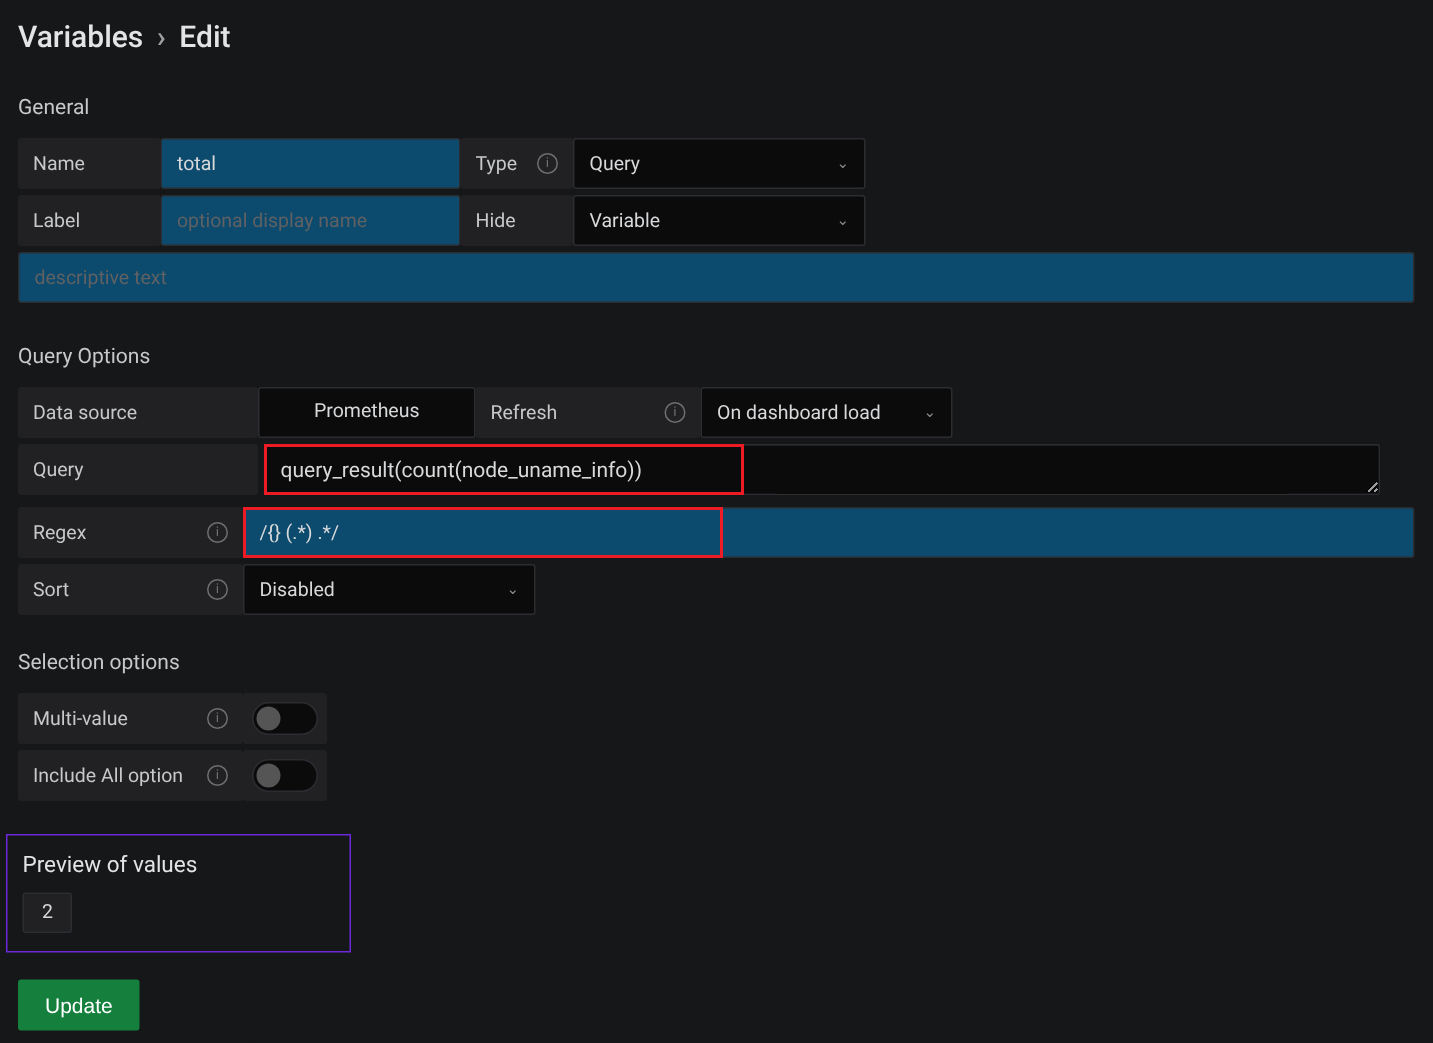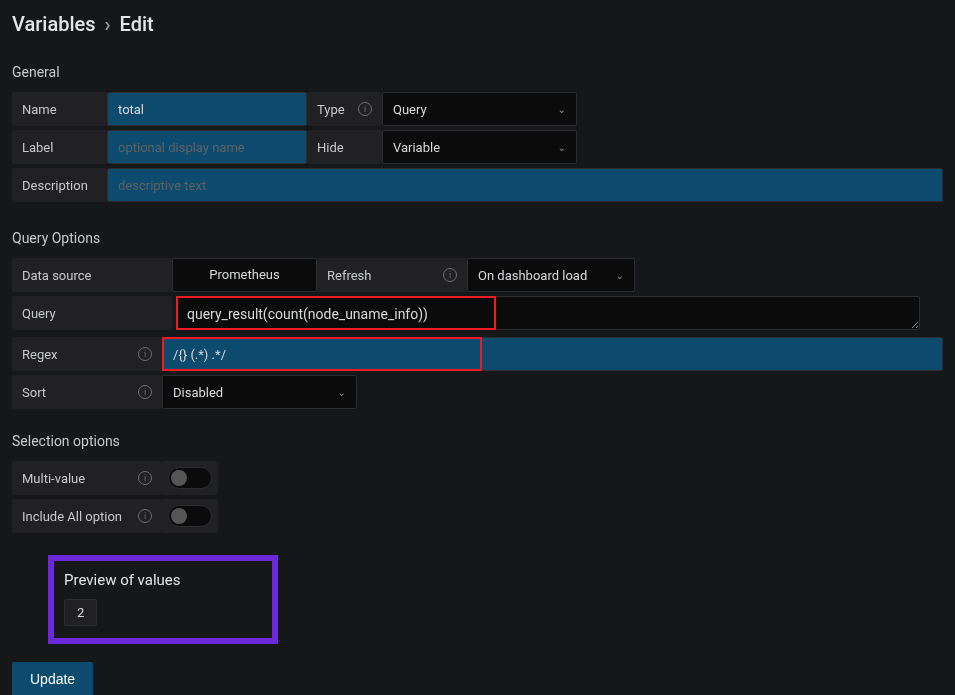--- a/index.html
+++ b/index.html
@@ -120,25 +120,24 @@
     color: #d8d9da;
     padding: 8px 10px;
     border-radius: 2px;
     font-family: inherit;
     font-size: 14px;
     resize: both;
     height: 34px;
     line-height: 18px;
   }
   .highlight-box {
-    border: 6px solid #6d28d9;
+    border: 1px solid #6d28d9;
     padding: 10px 6px 12px 10px;
     display: inline-block;
     margin-top: 8px;
-    margin-left: 44px;
   }
 
   .toggle {
     width: 44px; height: 22px;
     background: #0b0b0c;
     border: 1px solid #2c2d31;
     border-radius: 11px;
     position: relative;
     cursor: pointer;
     margin: 6px;
@@ -162,21 +161,21 @@
     background: #212124;
     border: 1px solid #2c2d31;
     color: #d8d9da;
     padding: 5px 12px;
     border-radius: 2px;
     font-size: 13px;
     margin-top: 10px;
   }
 
   .btn-primary {
-    background: #0c4a6e;
+    background: #15803d;
     color: #fff;
     border: none;
     height: 34px;
     padding: 0 18px;
     border-radius: 2px;
     font-size: 14px;
     cursor: pointer;
     margin-top: 18px;
   }
 
@@ -235,21 +234,20 @@
   <div class="form-label w-label-75">
     <span>Hide</span>
   </div>
   <div class="select w-select-195">
     <span>Variable</span>
     <span class="chev">⌄</span>
   </div>
 </div>
 
 <div class="row">
-  <div class="form-label w-label-95">Description</div>
   <input class="text-input w-grow" placeholder="descriptive text" style="">
 </div>
 
 
 <div class="section-heading section-gap">Query Options</div>
 
 <div class="row">
   <div class="form-label w-label-160">
     <span>Data source</span>
   </div>

